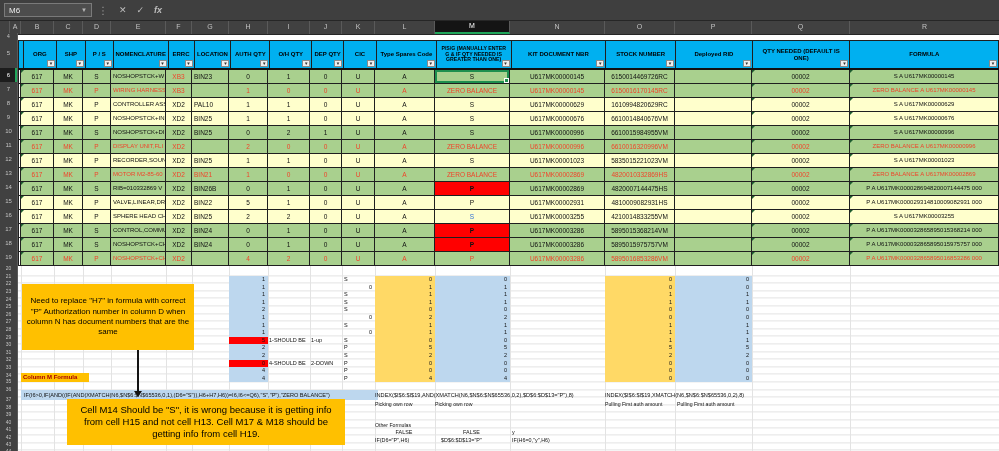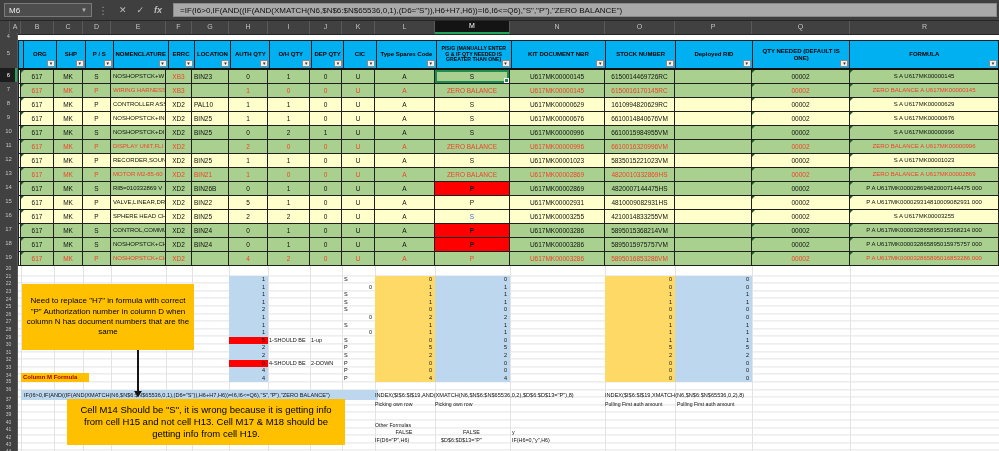--- a/index.html
+++ b/index.html
@@ -119,21 +119,20 @@
 
 <div class="toolbar">
   <div class="namebox">
     <span>M6</span>
     <span class="nbArrow">▼</span>
   </div>
   <span class="tbSep">⋮</span>
   <span class="tbIco">✕</span>
   <span class="tbIco">✓</span>
   <span class="tbIco fxI">fx</span>
-  <div class="fbar">=IF(I6&gt;0,IF(AND((IF(AND(XMATCH(N6,$N$6:$N$65536,0,1),(D6="S")),H6+H7,H6))=I6,I6&lt;=Q6),"S","P"),"ZERO BALANCE")</div>
 </div>
 
 <div class="colstrip">
   <div class="corner"></div>
   <div class="letters">
 
   <span>A</span>
       <span>B</span>
       <span>C</span>
       <span>D</span>

